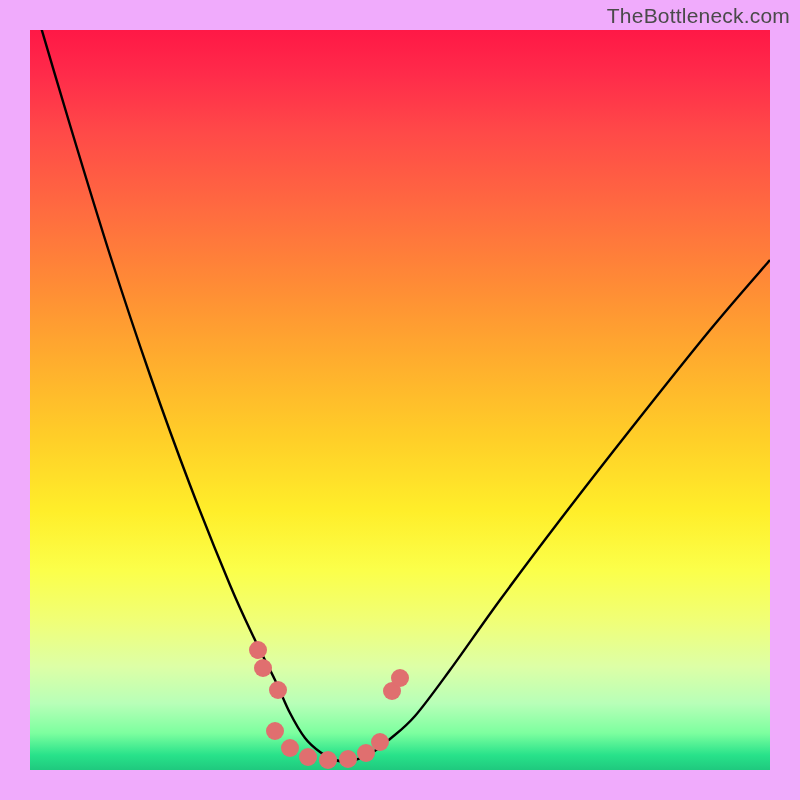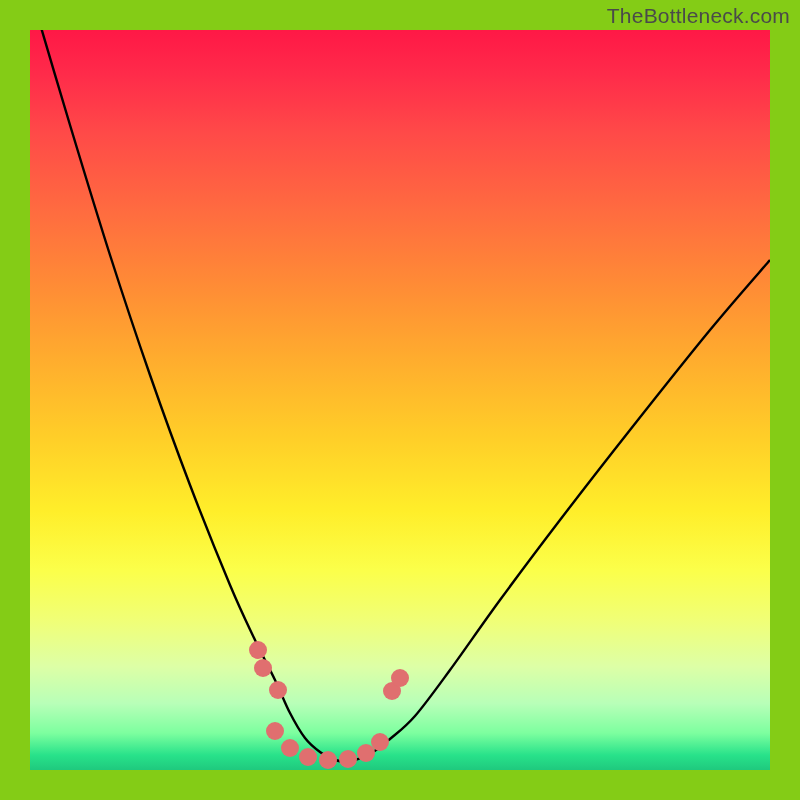--- a/index.html
+++ b/index.html
@@ -9,21 +9,21 @@
     height: 800px;
     overflow: hidden;
     background: #000;
     font-family: Arial, Helvetica, sans-serif;
   }
   .frame {
     position: absolute;
     top: 0; left: 0;
     width: 800px;
     height: 800px;
-    background: #84cc16;
+    background: #f0abfc;
   }
   .plot {
     position: absolute;
     top: 30px;
     left: 30px;
     width: 740px;
     height: 740px;
     
     background: linear-gradient(
       to bottom,

